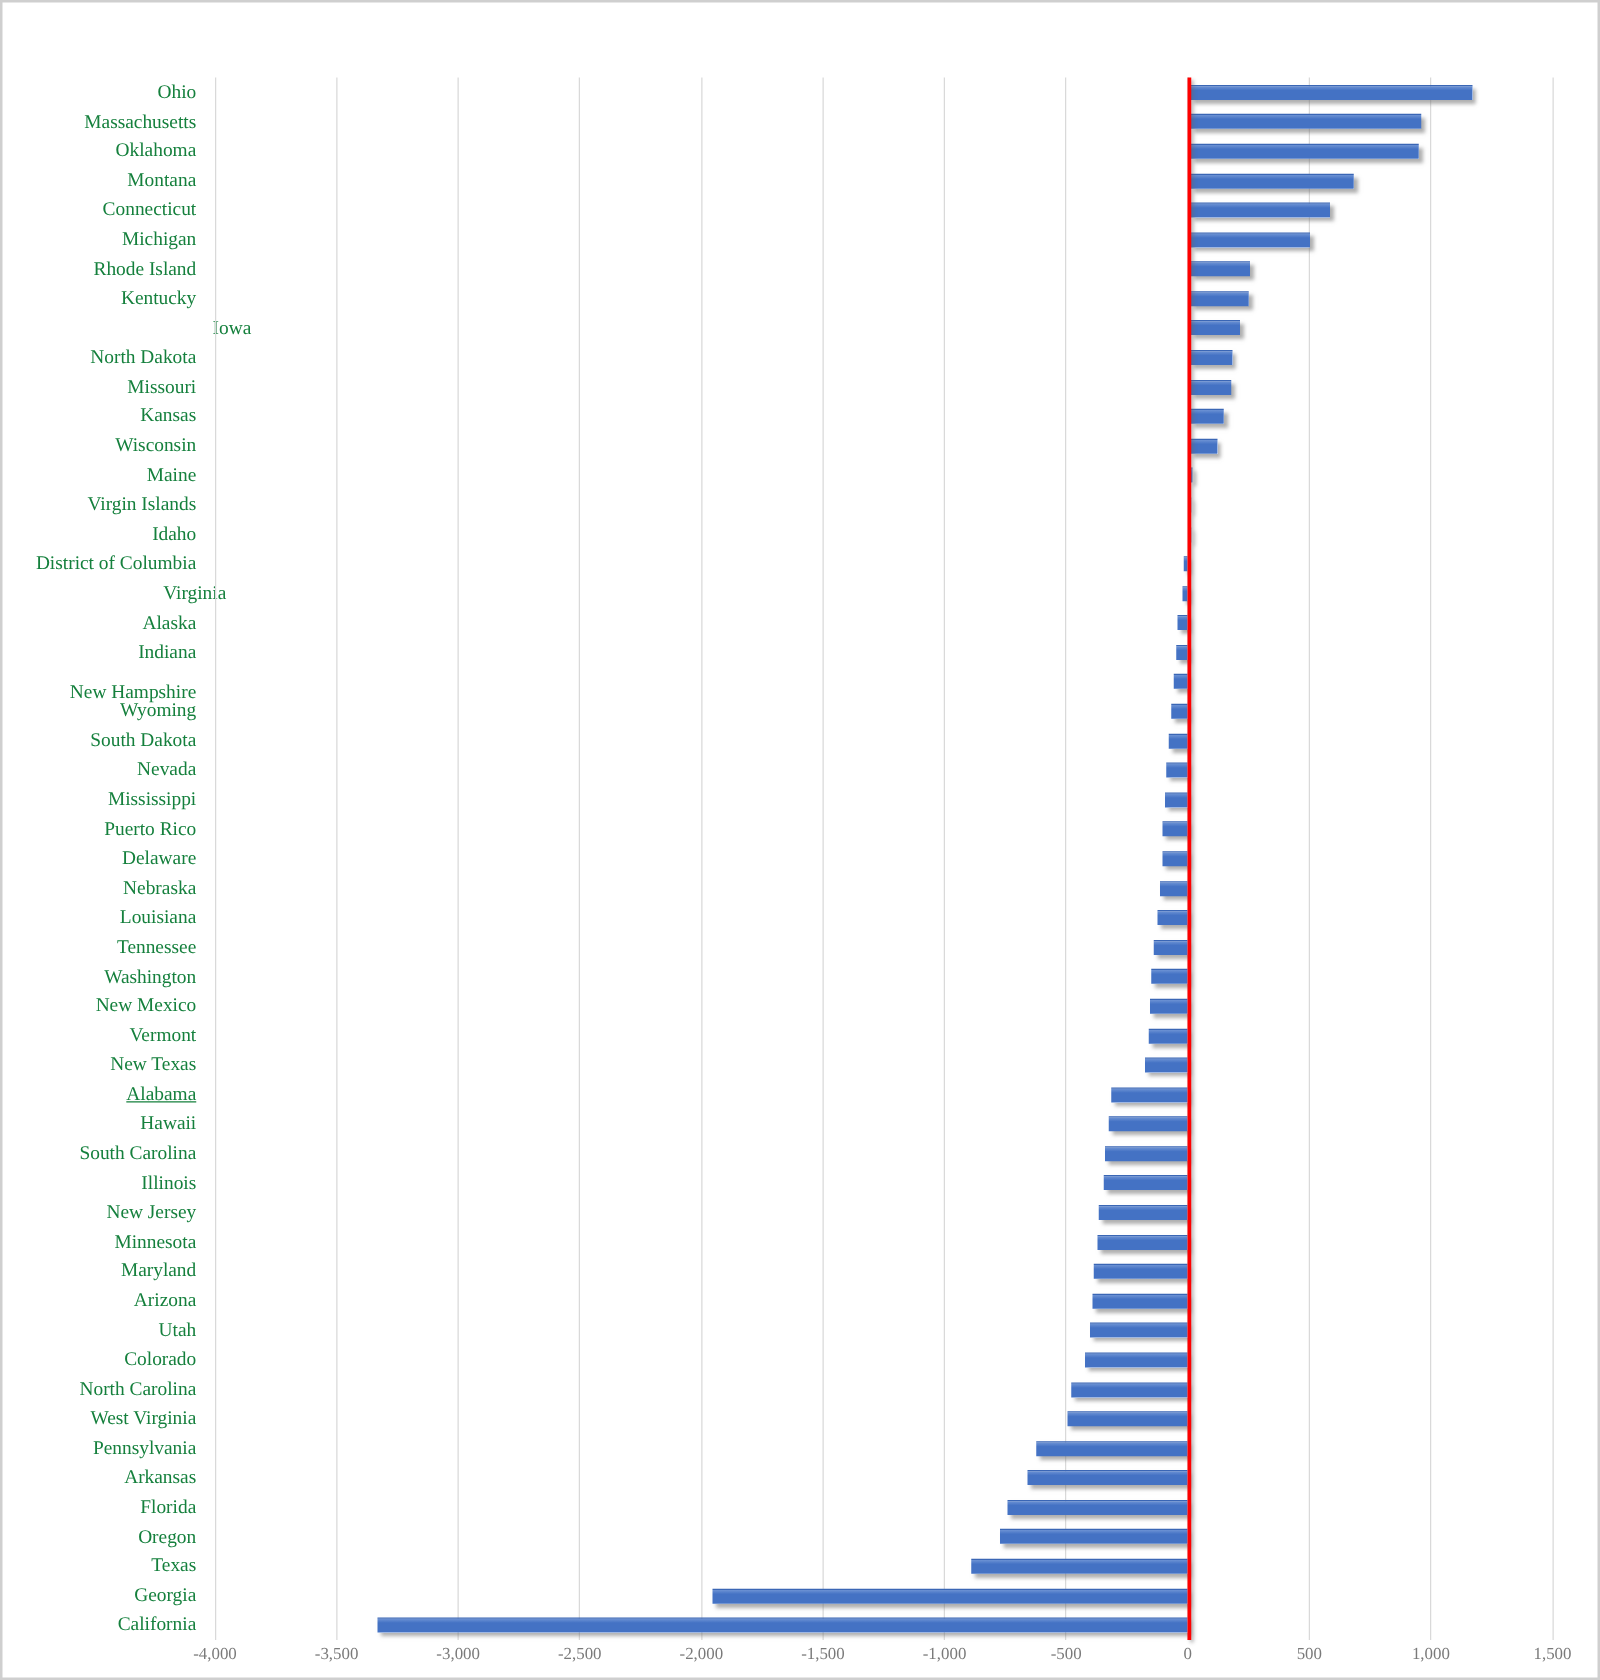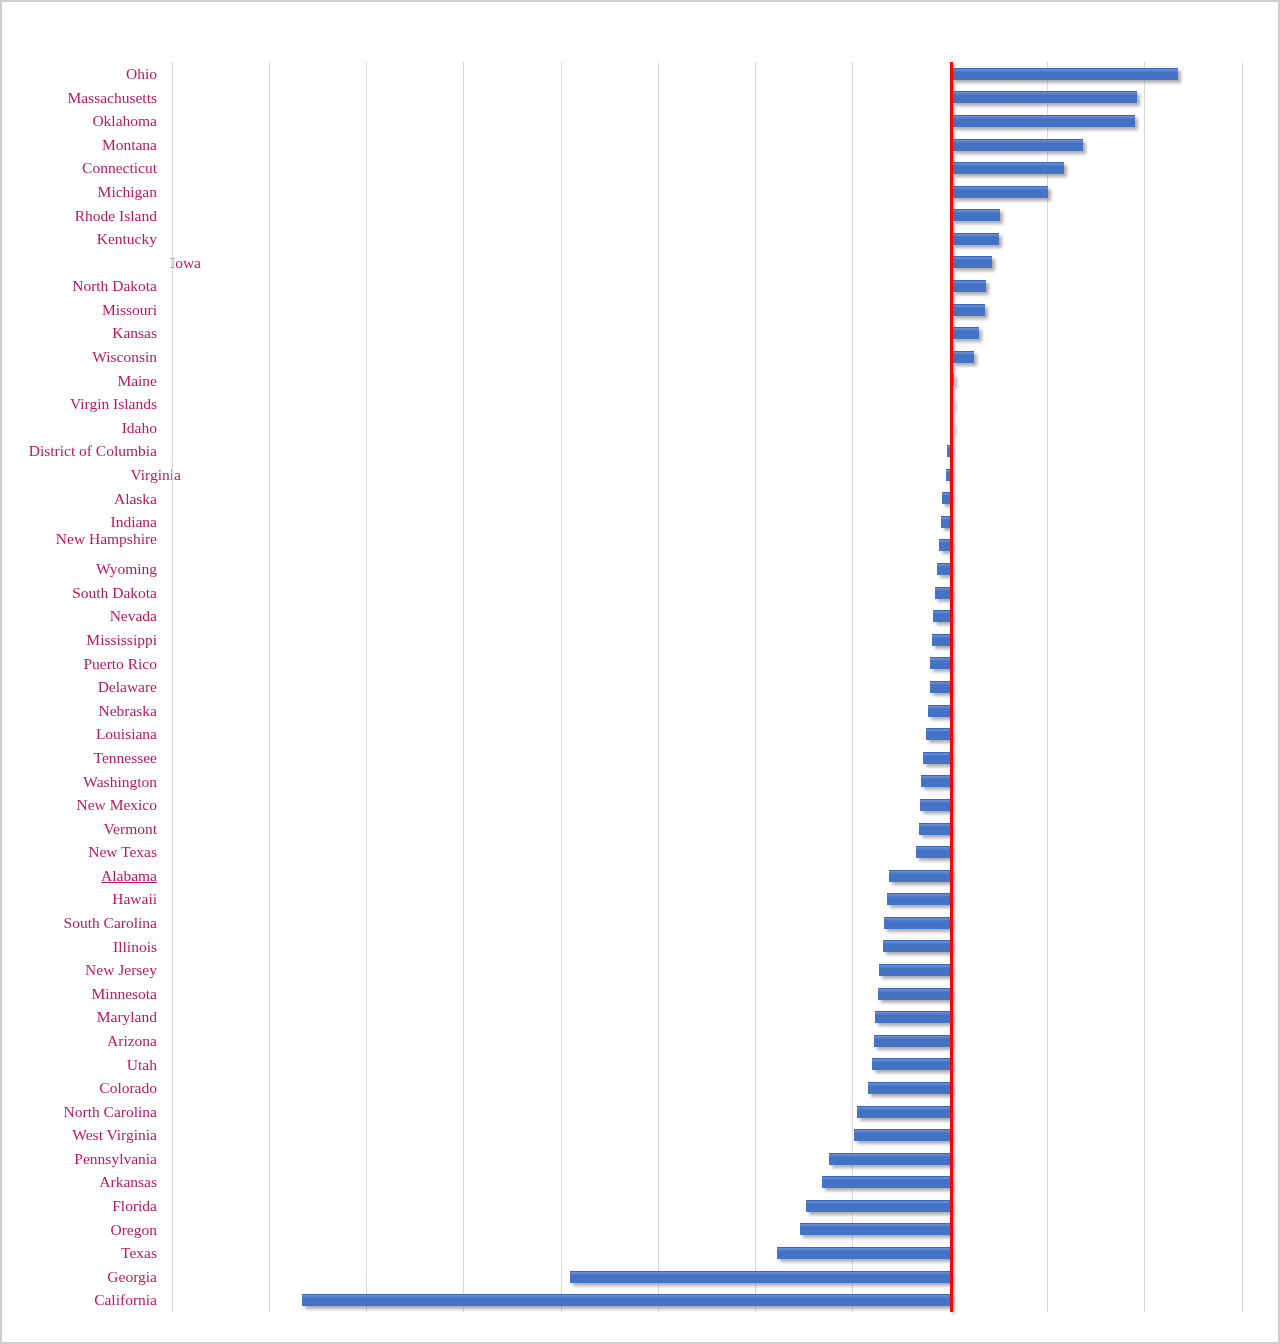--- a/index.html
+++ b/index.html
@@ -30,21 +30,21 @@
     top: 60px;
     width: 155px;
     height: 1250px;
   }
   .ylabel {
     position: absolute;
     left: 0;
     width: 155px;
     text-align: right;
     font-size: 15.5px;
-    color: #be185d;
+    color: #15803d;
     white-space: nowrap;
   }
   .plot {
     position: absolute;
     left: 170px;
     top: 60px;
     width: 1070px;
     height: 1250px;
   }
   .gridline {
@@ -107,21 +107,21 @@
       <div class="ylabel" style="top: 235.849px; height: 23.5849px; line-height: 23.5849px;">Missouri</div>
       <div class="ylabel" style="top: 259.434px; height: 23.5849px; line-height: 23.5849px;">Kansas</div>
       <div class="ylabel" style="top: 283.019px; height: 23.5849px; line-height: 23.5849px;">Wisconsin</div>
       <div class="ylabel" style="top: 306.604px; height: 23.5849px; line-height: 23.5849px;">Maine</div>
       <div class="ylabel" style="top: 330.189px; height: 23.5849px; line-height: 23.5849px;">Virgin Islands</div>
       <div class="ylabel" style="top: 353.774px; height: 23.5849px; line-height: 23.5849px;">Idaho</div>
       <div class="ylabel" style="top: 377.358px; height: 23.5849px; line-height: 23.5849px;">District of Columbia</div>
       <div class="ylabel" style="top: 400.943px; height: 23.5849px; line-height: 23.5849px; padding-left: 24px;">Virginia</div>
       <div class="ylabel" style="top: 424.528px; height: 23.5849px; line-height: 23.5849px;">Alaska</div>
       <div class="ylabel" style="top: 448.113px; height: 23.5849px; line-height: 23.5849px;">Indiana</div>
-      <div class="ylabel" style="top: 465px; height: 23.5849px; line-height: 23.5849px;">New Hampshire</div>
+      <div class="ylabel" style="top: 480px; height: 23.5849px; line-height: 23.5849px;">New Hampshire</div>
       <div class="ylabel" style="top: 495.283px; height: 23.5849px; line-height: 23.5849px;">Wyoming</div>
       <div class="ylabel" style="top: 518.868px; height: 23.5849px; line-height: 23.5849px;">South Dakota</div>
       <div class="ylabel" style="top: 542.453px; height: 23.5849px; line-height: 23.5849px;">Nevada</div>
       <div class="ylabel" style="top: 566.038px; height: 23.5849px; line-height: 23.5849px;">Mississippi</div>
       <div class="ylabel" style="top: 589.623px; height: 23.5849px; line-height: 23.5849px;">Puerto Rico</div>
       <div class="ylabel" style="top: 613.208px; height: 23.5849px; line-height: 23.5849px;">Delaware</div>
       <div class="ylabel" style="top: 636.792px; height: 23.5849px; line-height: 23.5849px;">Nebraska</div>
       <div class="ylabel" style="top: 660.377px; height: 23.5849px; line-height: 23.5849px;">Louisiana</div>
       <div class="ylabel" style="top: 683.962px; height: 23.5849px; line-height: 23.5849px;">Tennessee</div>
       <div class="ylabel" style="top: 707.547px; height: 23.5849px; line-height: 23.5849px;">Washington</div>
@@ -209,13 +209,27 @@
       <div class="bar" style="top: 1067.11px; left: 681.882px; width: 96.3px;"></div>
       <div class="bar" style="top: 1090.7px; left: 656.591px; width: 121.591px;"></div>
       <div class="bar" style="top: 1114.28px; left: 649.782px; width: 128.4px;"></div>
       <div class="bar" style="top: 1137.87px; left: 634.218px; width: 143.964px;"></div>
       <div class="bar" style="top: 1161.45px; left: 628.382px; width: 149.8px;"></div>
       <div class="bar" style="top: 1185.04px; left: 605.036px; width: 173.145px;"></div>
       <div class="bar" style="top: 1208.62px; left: 397.845px; width: 380.336px;"></div>
       <div class="bar" style="top: 1232.21px; left: 130.345px; width: 647.836px;"></div>
       <div class="zero-line" style="left: 777.682px; background: rgb(254, 0, 0);"></div>
     </div>
+  <div class="xaxis" id="xaxis">
+      <div class="xtick" style="left: -45px;">-4,000</div>
+      <div class="xtick" style="left: 52.2727px;">-3,500</div>
+      <div class="xtick" style="left: 149.545px;">-3,000</div>
+      <div class="xtick" style="left: 246.818px;">-2,500</div>
+      <div class="xtick" style="left: 344.091px;">-2,000</div>
+      <div class="xtick" style="left: 441.364px;">-1,500</div>
+      <div class="xtick" style="left: 538.636px;">-1,000</div>
+      <div class="xtick" style="left: 635.909px;">-500</div>
+      <div class="xtick" style="left: 733.182px;">0</div>
+      <div class="xtick" style="left: 830.455px;">500</div>
+      <div class="xtick" style="left: 927.727px;">1,000</div>
+      <div class="xtick" style="left: 1025px;">1,500</div>
+    </div>
 </div>
 
 </body></html>

